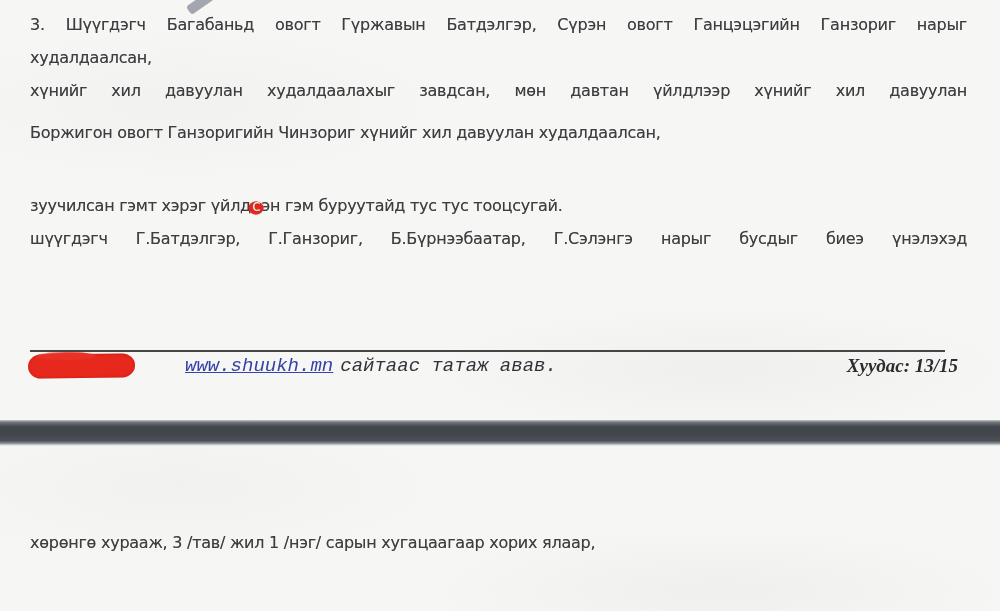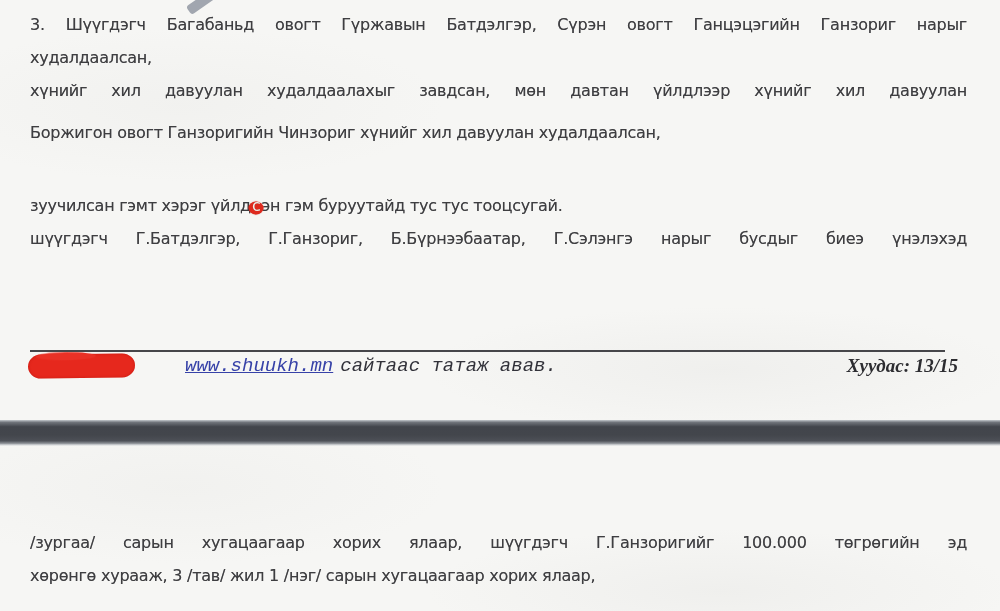--- a/index.html
+++ b/index.html
@@ -167,18 +167,17 @@
       <span class="footer-link">www.shuukh.mn</span><span class="footer-suffix">сайтаас татаж авав.</span>
     </div>
 
     <div class="footer-page">Хуудас: 13/15</div>
   </div>
 
   <div class="separator"></div>
 
   <div class="page" id="page-bottom">
     <div class="para" id="para5">
-      <div class="line justify">/зургаа/ сарын хугацаагаар хорих ялаар, шүүгдэгч Г.Ганзоригийг 100.000 төгрөгийн эд</div>
       <div class="line">хөрөнгө хурааж, 3 /тав/ жил 1 /нэг/ сарын хугацаагаар хорих ялаар,</div>
     </div>
   </div>
 
 </div>
 
 </body></html>

